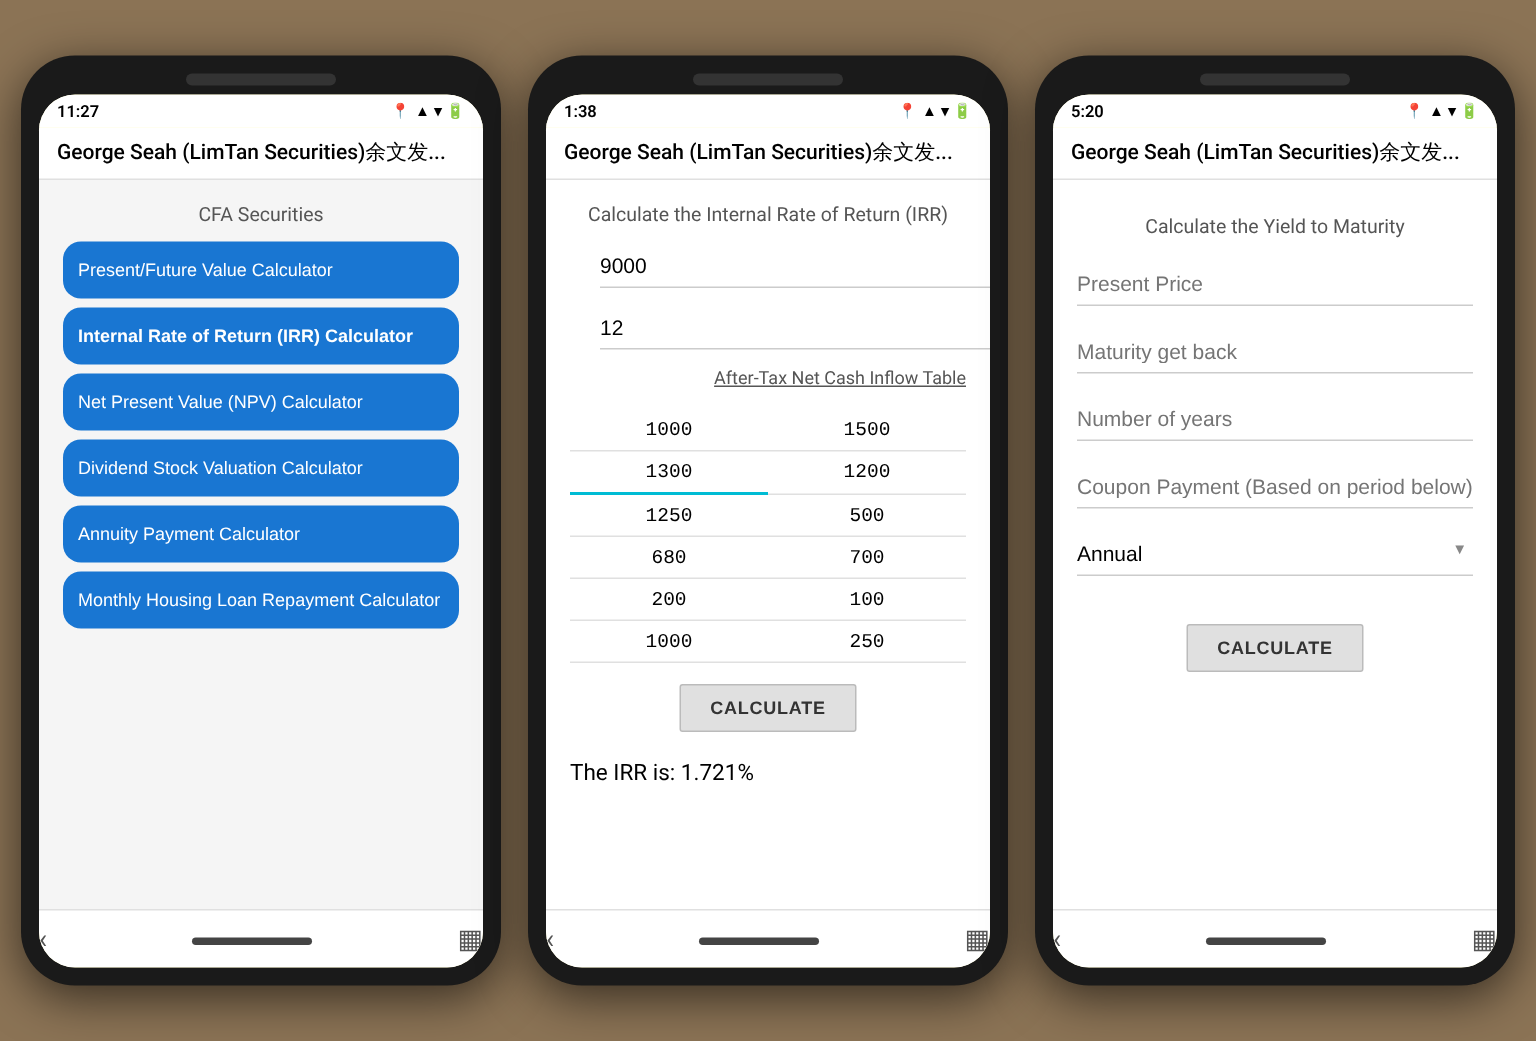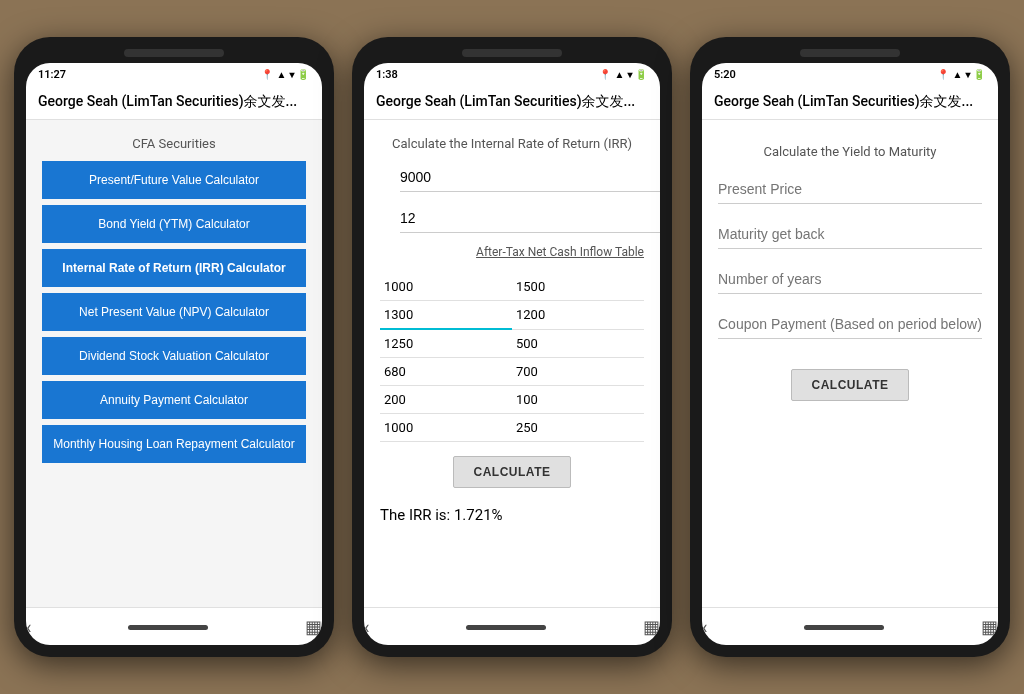--- a/index.html
+++ b/index.html
@@ -32,21 +32,21 @@
     }
     .phone-notch {
       width: 100px;
       height: 8px;
       background: #333;
       border-radius: 4px;
       margin: 0 auto 6px auto;
     }
     .phone-screen {
       flex: 1;
-      background: #404040;
+      background: #fef9c3;
       border-radius: 24px;
       overflow: hidden;
       display: flex;
       flex-direction: column;
     }
     .status-bar {
       background: #fff;
       padding: 4px 12px;
       display: flex;
       justify-content: space-between;
@@ -90,24 +90,24 @@
     .calc-buttons {
       display: flex;
       flex-direction: column;
       gap: 6px;
       padding: 0 16px 16px 16px;
     }
     .calc-btn {
       background: #1976D2;
       color: #fff;
       border: none;
-      border-radius: 0;
+      border-radius: 12px;
       padding: 12px 10px;
       font-size: 12px;
-      text-align: center;
+      text-align: left;
       cursor: pointer;
       font-weight: 500;
     }
     .calc-btn.bold-btn {
       font-weight: 700;
     }
     
     .irr-content {
       padding: 16px;
       background: #fff;
@@ -136,24 +136,26 @@
       font-size: 12px;
       color: #555;
       margin-bottom: 14px;
       text-decoration: underline;
     }
     .cash-table {
       width: 100%;
       border-collapse: collapse;
     }
     .cash-table td {
+      text-align: center;
       font-size: 13px;
       padding: 6px 4px;
       border-bottom: 1px solid #e0e0e0;
       color: #000;
+      font-family: Liberation Mono, monospace;
     }
     .table-row-highlight td:first-child {
       border-bottom: 2px solid #00BCD4;
     }
     .calculate-btn {
       display: block;
       margin: 14px auto;
       background: #e0e0e0;
       border: 1px solid #bbb;
       border-radius: 2px;
@@ -257,21 +259,20 @@
           <span>🔋</span>
         </div>
       </div>
       <div class="app-header">
         <div class="app-title">George Seah (LimTan Securities)余文发...</div>
       </div>
       <div class="app-content">
         <div class="cfa-title">CFA Securities</div>
         <div class="calc-buttons">
           <button class="calc-btn">Present/Future Value Calculator</button>
-          <button class="calc-btn">Bond Yield (YTM) Calculator</button>
           <button class="calc-btn bold-btn">Internal Rate of Return (IRR) Calculator</button>
           <button class="calc-btn">Net Present Value (NPV) Calculator</button>
           <button class="calc-btn">Dividend Stock Valuation Calculator</button>
           <button class="calc-btn">Annuity Payment Calculator</button>
           <button class="calc-btn">Monthly Housing Loan Repayment Calculator</button>
         </div>
       </div>
       <div class="bottom-nav">
         <span class="nav-icon">‹</span>
         <div class="home-indicator"></div>
@@ -353,20 +354,28 @@
       </div>
       <div class="app-header">
         <div class="app-title">George Seah (LimTan Securities)余文发...</div>
       </div>
       <div class="ytm-content">
         <div class="ytm-title">Calculate the Yield to Maturity</div>
         <input class="ytm-input" type="text" placeholder="Present Price" style="">
         <input class="ytm-input" type="text" placeholder="Maturity get back" style="">
         <input class="ytm-input" type="text" placeholder="Number of years" style="">
         <input class="ytm-input" type="text" placeholder="Coupon Payment (Based on period below)" style="">
+        <div class="dropdown-wrapper">
+          <select class="ytm-dropdown">
+            <option>Annual</option>
+            <option>Semi-Annual</option>
+            <option>Quarterly</option>
+            <option>Monthly</option>
+          </select>
+        </div>
         <button class="calculate-btn">CALCULATE</button>
       </div>
       <div class="bottom-nav">
         <span class="nav-icon">‹</span>
         <div class="home-indicator"></div>
         <span class="nav-icon">▦</span>
       </div>
     </div>
   </div>
 

